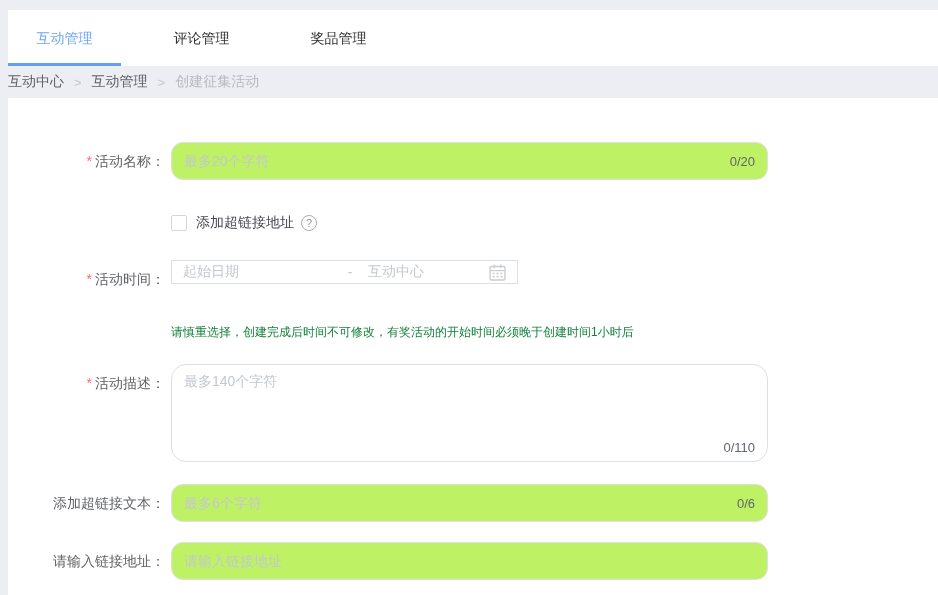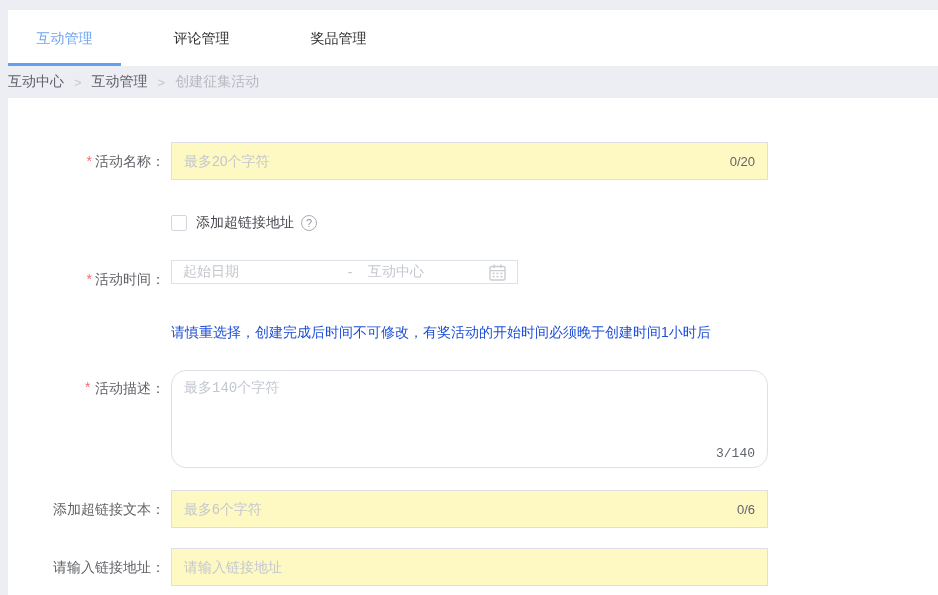--- a/index.html
+++ b/index.html
@@ -63,25 +63,25 @@
     text-align: right;
     padding-right: 6px;
     line-height: 38px;
     color: #606266;
     font-size: 14px;
   }
   .req { color: #f56c6c; margin-right: 3px; }
 
   .input-box {
     border: 1px solid #dcdfe6;
-    border-radius: 0;
+    border-radius: 12px;
     height: 38px;
     display: flex;
     align-items: center;
-    background: #fef9c3;
+    background: #bef264;
   }
   .w-main { width: 597px; }
   .input-box input {
     border: none;
     outline: none;
     flex: 1;
     height: 100%;
     padding: 0 12px;
     font-size: 14px;
     color: #606266;
@@ -134,25 +134,25 @@
     padding: 0 10px;
     cursor: pointer;
   }
   .date-placeholder { color: #c3c7cf; font-size: 14px; }
   .date-start { width: 150px; padding-left: 1px; }
   .date-sep { width: 36px; text-align: center; color: #c3c7cf; }
   .date-end { flex: 1; }
   .cal-icon { display: flex; align-items: center; }
 
   .hint-row { margin-top: 24px; }
-  .hint { color: #1d4ed8; font-size: 14px; line-height: 20px; }
+  .hint { color: #15803d; font-size: 12px; line-height: 20px; }
   .spacer-label { width: 163px; min-width: 163px; }
 
   
-  .textarea-row { margin-top: 28px; font-family: Liberation Mono, monospace; }
+  .textarea-row { margin-top: 22px; }
   .textarea-box {
     position: relative;
     width: 597px;
     height: 98px;
     border: 1px solid #dcdfe6;
     border-radius: 15px;
     background: #fff;
   }
   .textarea-box textarea {
     width: 100%;
@@ -238,21 +238,21 @@
 
     <div class="form-row hint-row">
       <div class="spacer-label"></div>
       <div class="hint">请慎重选择，创建完成后时间不可修改，有奖活动的开始时间必须晚于创建时间1小时后</div>
     </div>
 
     <div class="form-row textarea-row">
       <label class="form-label"><span class="req">*</span><span>活动描述：</span></label>
       <div class="textarea-box">
         <textarea placeholder="最多140个字符" style=""></textarea>
-        <span class="textarea-counter">3/140</span>
+        <span class="textarea-counter">0/110</span>
       </div>
     </div>
 
     <div class="form-row row-4">
       <label class="form-label"><span>添加超链接文本：</span></label>
       <div class="input-box w-main">
         <input type="text" placeholder="最多6个字符" style="">
         <span class="counter">0/6</span>
       </div>
     </div>

